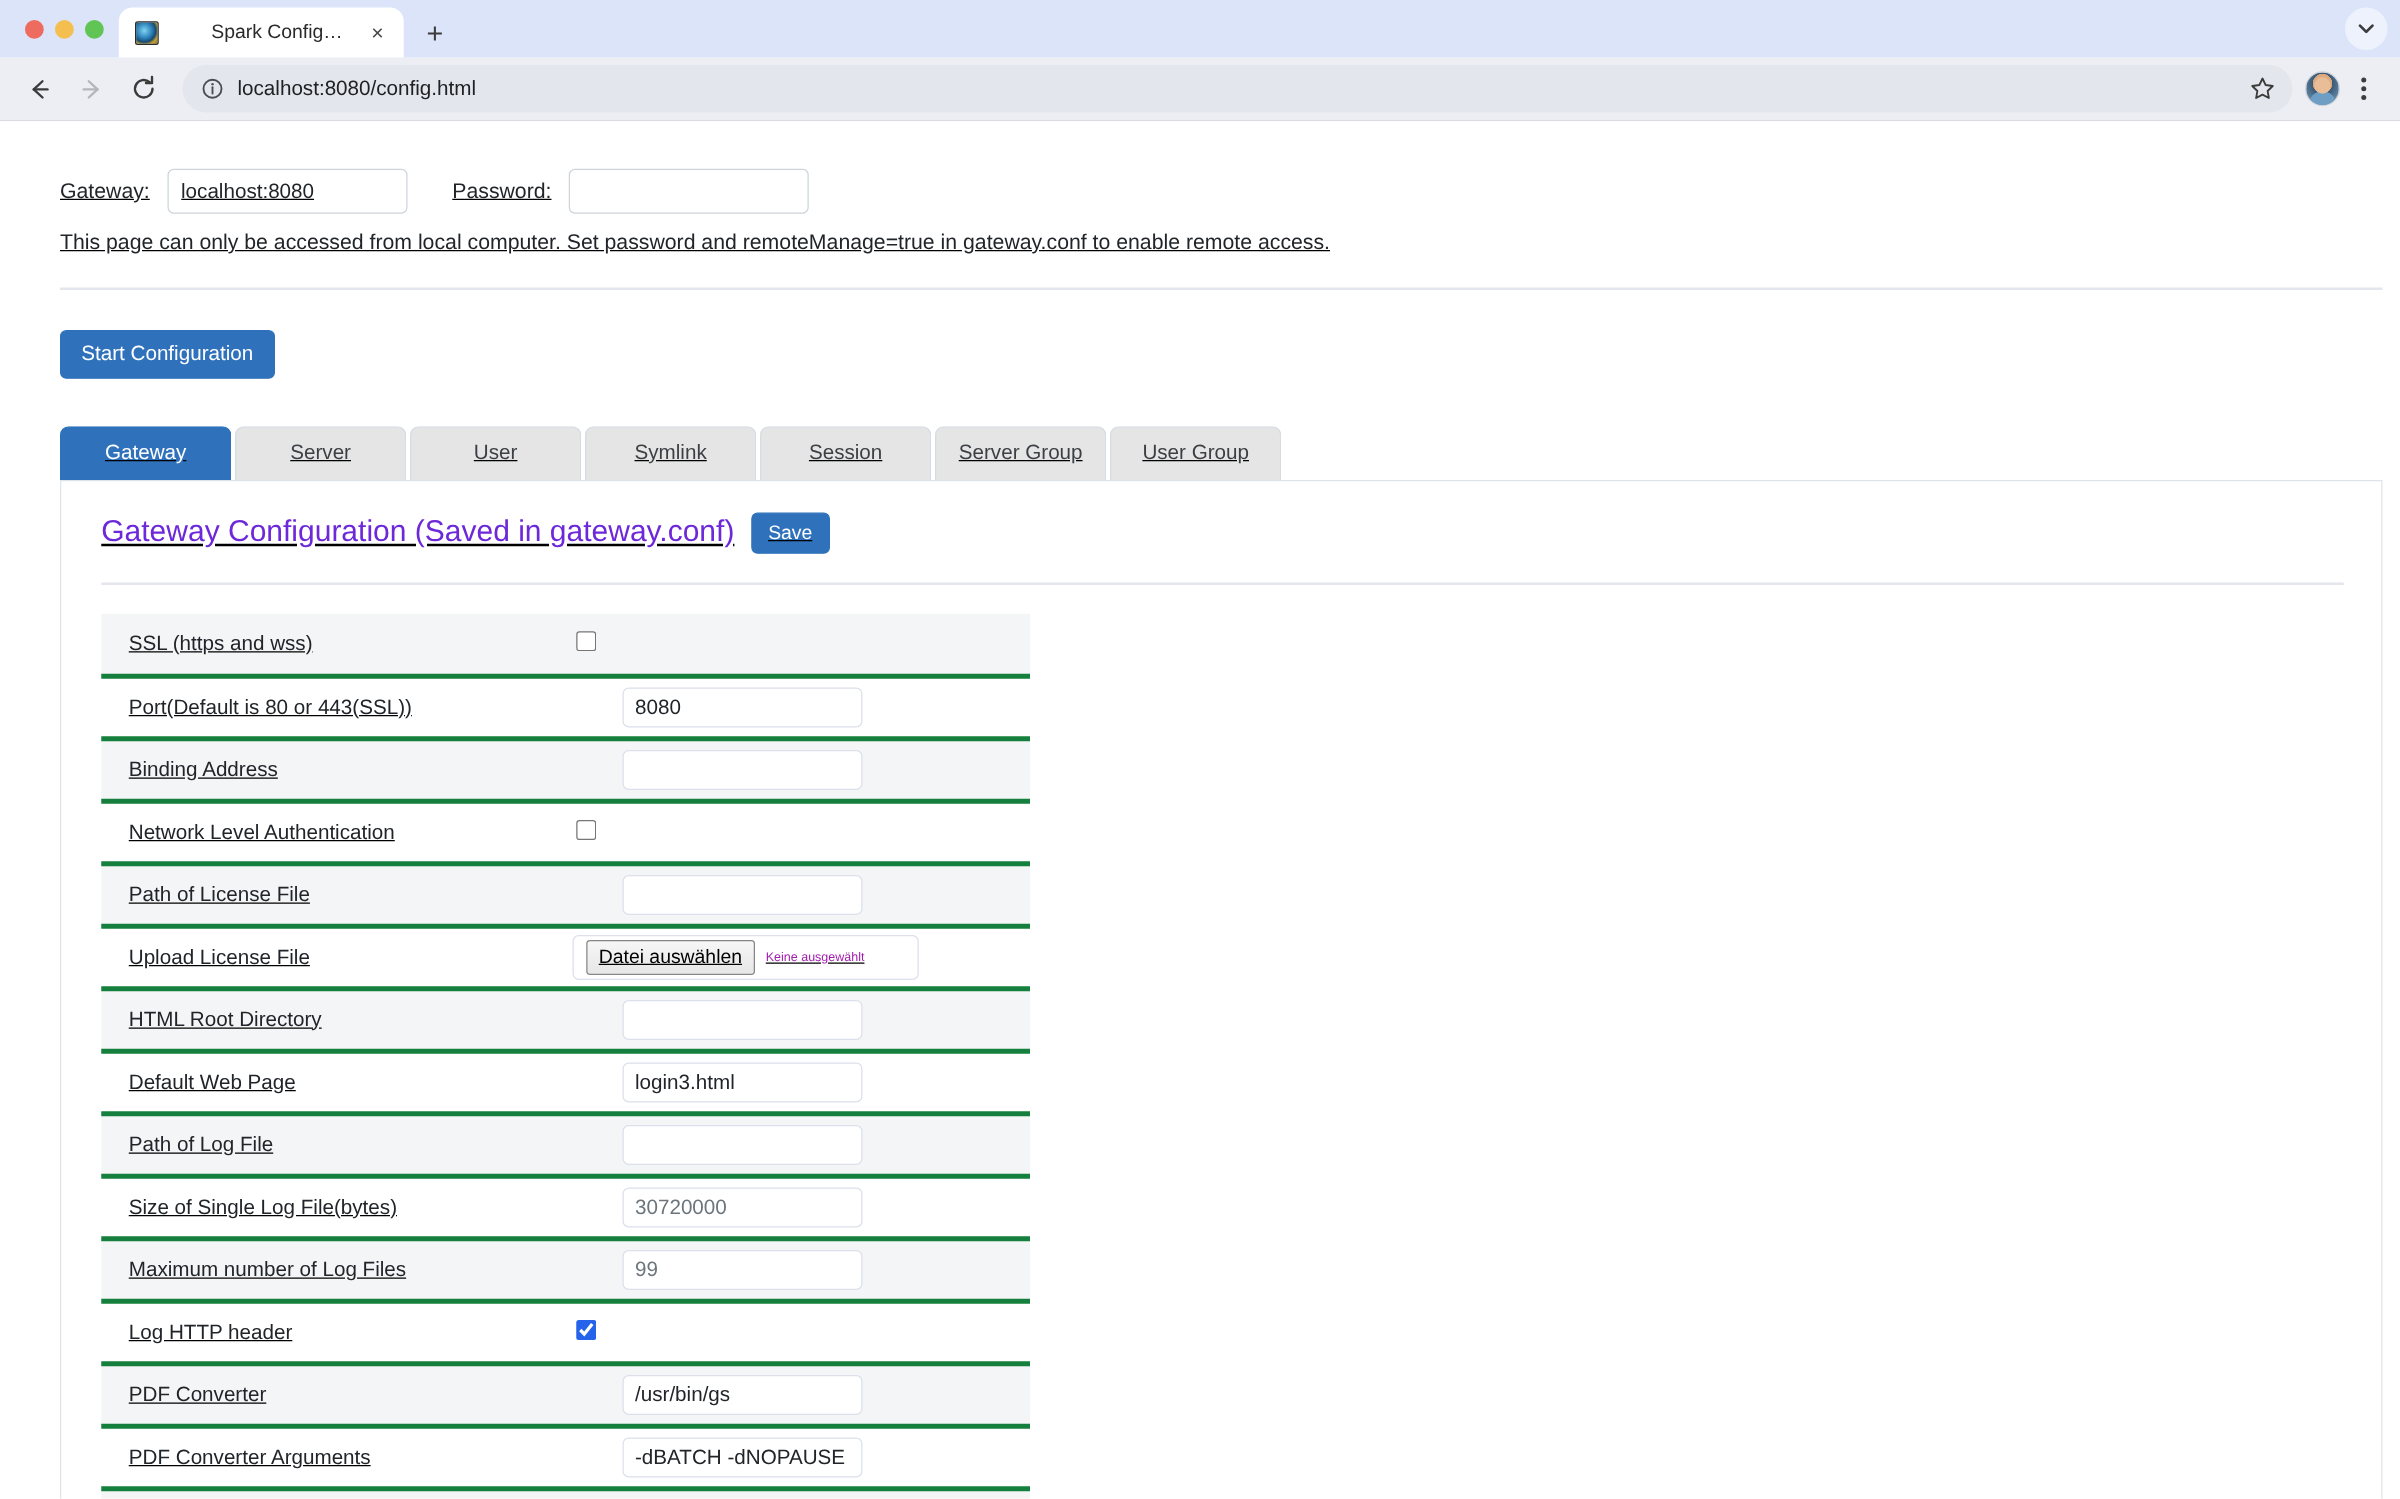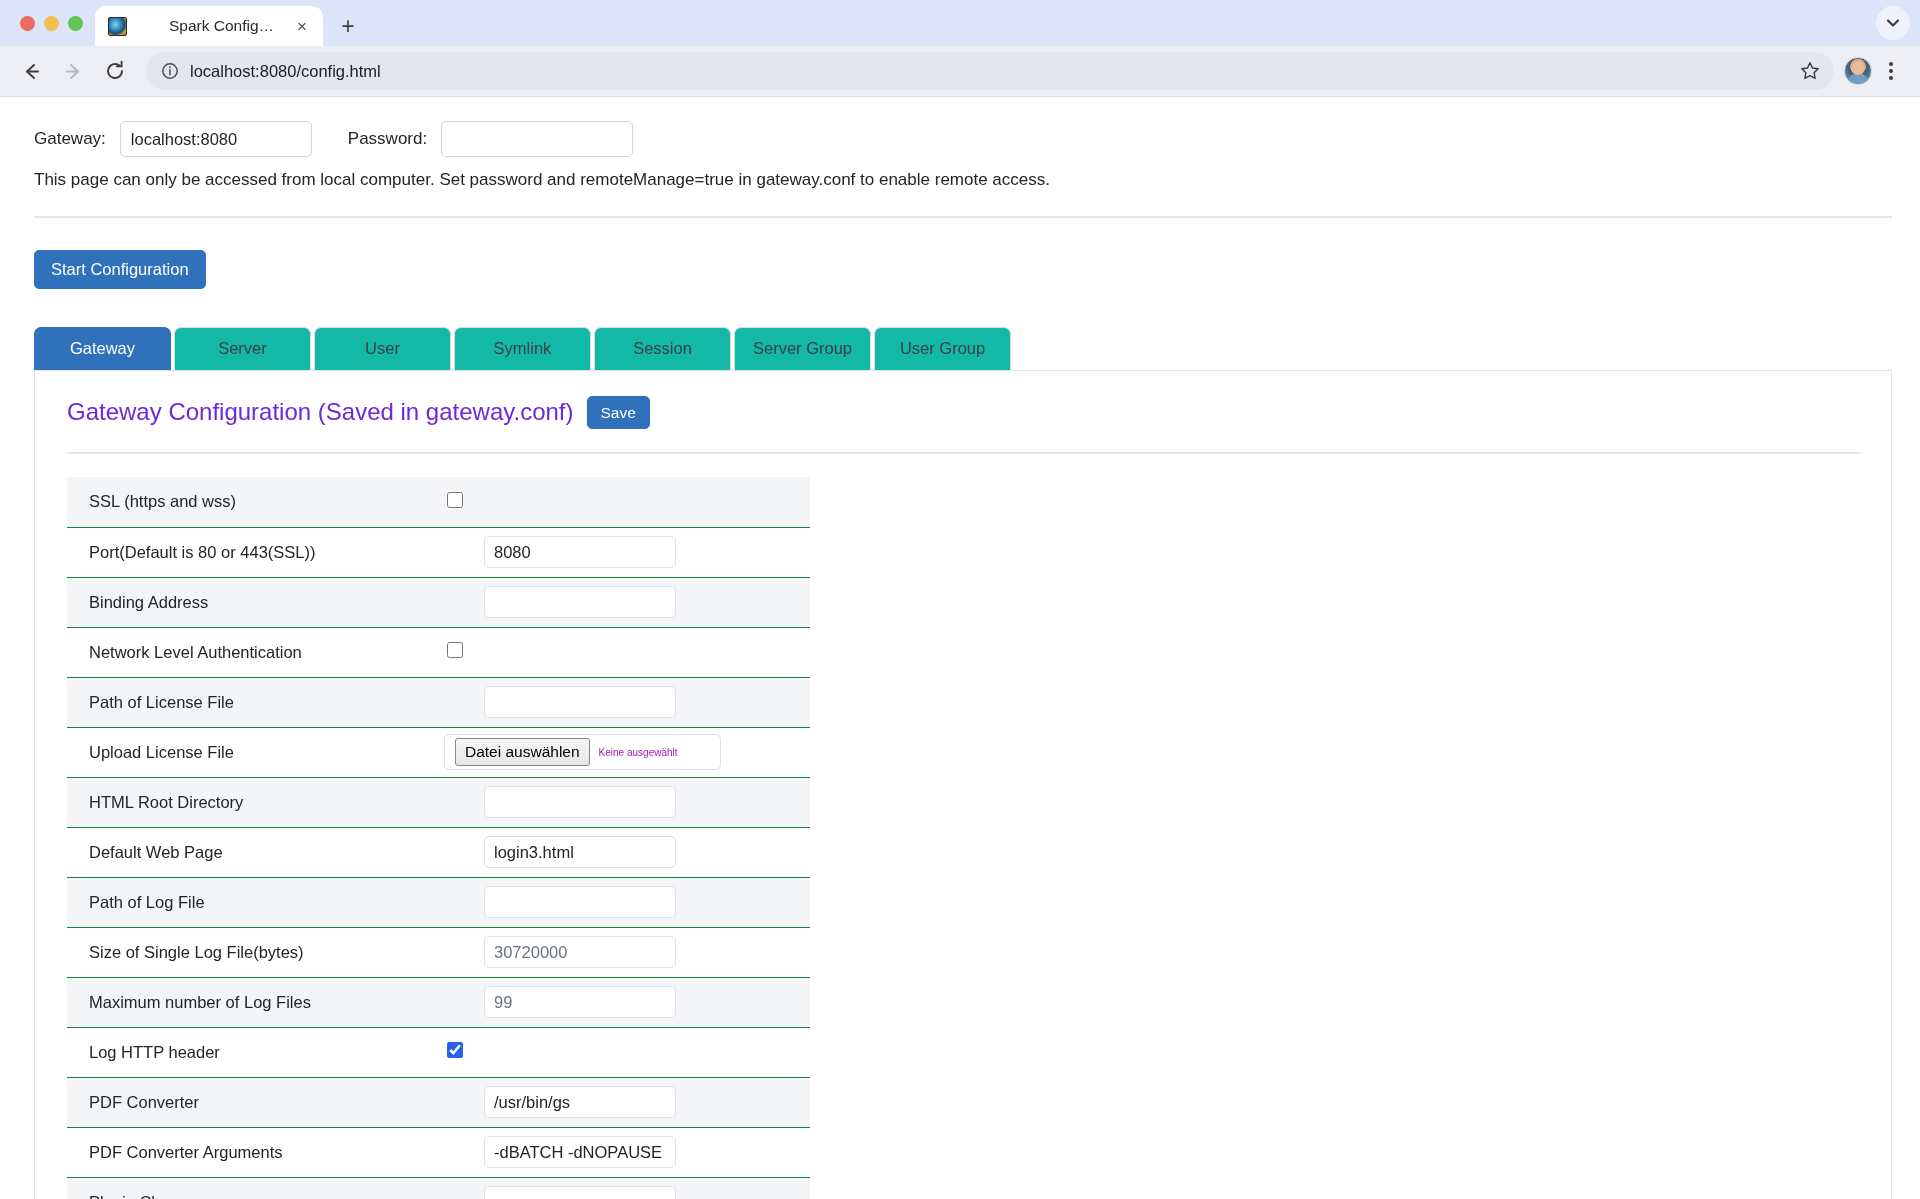--- a/index.html
+++ b/index.html
@@ -124,21 +124,22 @@
   .kebab i { width: 4px; height: 4px; border-radius: 50%; background: #3c3c3c; display: block; }
 
   .chrome-bottom-line { height: 1px; background: #d9dce1; flex: 0 0 1px; }
 
   
   .page {
     flex: 1 1 auto;
     background: #ffffff;
     overflow: hidden;
     position: relative;
-    padding: 2px;
+    padding: 16px;
+    text-decoration: underline;
   }
 
   .topform {
     padding: 22px 0 0 32px;
     display: flex;
     align-items: center;
     gap: 0;
     font-size: 17px;
     color: #212529;
   }
@@ -187,21 +188,21 @@
 
   .tabs {
     margin: 38px 0 0 32px;
     display: flex;
     align-items: flex-end;
     gap: 3px;
     position: relative;
     z-index: 2;
   }
   .ptab {
-    background: #14b8a6;
+    background: #e5e5e5;
     border: 1px solid #d7dbe4;
     border-bottom: none;
     border-radius: 7px 7px 0 0;
     height: 43px;
     min-width: 137px;
     display: flex;
     align-items: center;
     justify-content: center;
     font-size: 16.5px;
     color: #3c3f44;
@@ -259,21 +260,21 @@
   .cfgtable {
     margin: 23px 0 0 32px;
     width: 743px;
     border-collapse: collapse;
     table-layout: fixed;
   }
   .cfgtable tr { height: 50px; }
   .cfgtable tr.odd { background: #f4f5f7; }
   .cfgtable tr.even { background: #ffffff; }
   .cfgtable td {
-    border-top: 1px solid #15803d;
+    border-top: 4px solid #15803d;
     padding: 0;
     vertical-align: middle;
   }
   .cfgtable tr:first-child td { border-top: none; }
   .cfgtable td.lbl {
     width: 375px;
     font-size: 16.5px;
     color: #212529;
     padding-left: 22px;
   }

